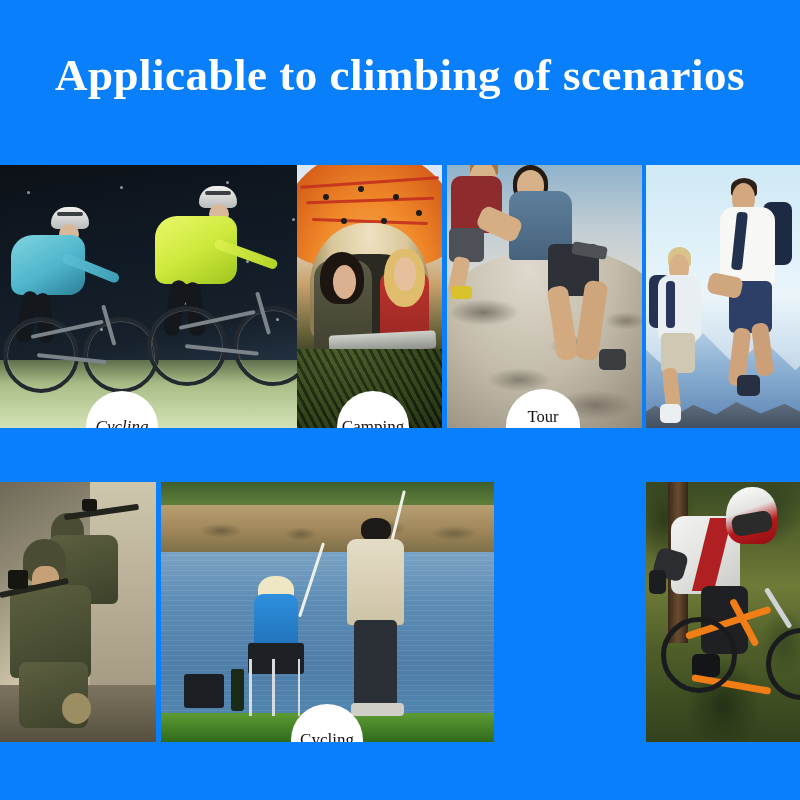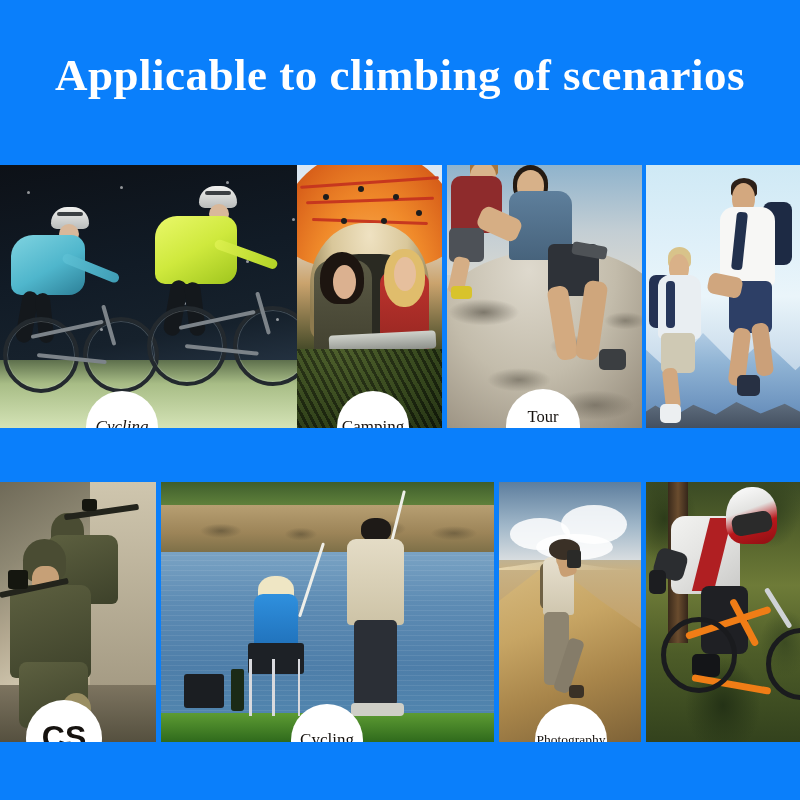--- a/index.html
+++ b/index.html
@@ -399,23 +399,20 @@
         <div class="sold" style="left:2%;top:22%;width:72%;height:74%;">
           <div class="helm" style="left:18%;top:0%;width:38%;height:22%;"></div>
           <div class="face" style="left:26%;top:14%;width:24%;height:16%;"></div>
           <div class="body" style="left:6%;top:24%;width:72%;height:48%;"></div>
           <div class="rifle" style="left:-4%;top:24%;width:62%;transform:rotate(-12deg);"></div>
           <div class="scope" style="left:4%;top:16%;width:18%;height:10%;"></div>
           <div class="body" style="left:14%;top:64%;width:62%;height:34%;border-radius:8px;"></div>
           <div class="knee" style="left:52%;top:80%;width:26%;height:16%;"></div>
         </div>
       </div>
-      <div class="bubble sz-cs" style="left: 26px; top: 218px; background: rgb(255, 255, 255); color: rgb(22, 18, 15);">
-        <span class="cs-text">CS</span>
-      </div>
     </div>
 
     <div class="tile" style="left:161px;top:0px;width:333px;height:260px;">
       <div class="photo fish">
         <div class="hillTop"></div>
         <div class="hillRock"></div>
         <div class="water"></div>
         <div class="grass"></div>
         <div class="rod" style="left:64%;top:2%;height:46%;transform:rotate(14deg);"></div>
         <div class="rod" style="left:41%;top:22%;height:30%;transform:rotate(18deg);"></div>
@@ -432,44 +429,20 @@
         </div>
         <div class="chair"></div>
         <div class="cooler"></div>
         <div class="bottle"></div>
       </div>
       <div class="bubble sz-std" style="left: 130px; top: 222px; background: rgb(255, 255, 255); color: rgb(22, 18, 15);">
         <span class="lbl">Cycling</span>
       </div>
     </div>
 
-    <div class="tile" style="left:499px;top:0px;width:142px;height:260px;">
-      <div class="photo photo7">
-        <div class="sky"></div>
-        <div class="cloud" style="left:8%;top:14%;width:42%;height:12%;"></div>
-        <div class="cloud" style="left:44%;top:9%;width:46%;height:15%;"></div>
-        <div class="cloud" style="left:26%;top:20%;width:54%;height:10%;"></div>
-        <div class="dune"></div>
-        <div class="ridge"></div>
-        <div class="ph">
-          <div class="vest"></div>
-            <div class="shirt"></div>
-            <div class="head"></div>
-          <div class="hat"></div>
-            <div class="arm"></div>
-            <div class="cam"></div>
-          <div class="pants"></div>
-            <div class="legB"></div>
-            <div class="boot"></div>
-        </div>
-      </div>
-      <div class="bubble sz-small" style="left: 36px; top: 222px; background: rgb(255, 255, 255); color: rgb(22, 18, 15);">
-        <span class="lbl">Photography</span>
-      </div>
-    </div>
 
     <div class="tile" style="left:646px;top:0px;width:154px;height:260px;">
       <div class="photo extr">
         <div class="trees"></div>
         <div class="trunk"></div>
         <div class="rider">
           <div class="jersey"></div>
             <div class="stripe"></div>
           <div class="helm"></div>
             <div class="visor"></div>

